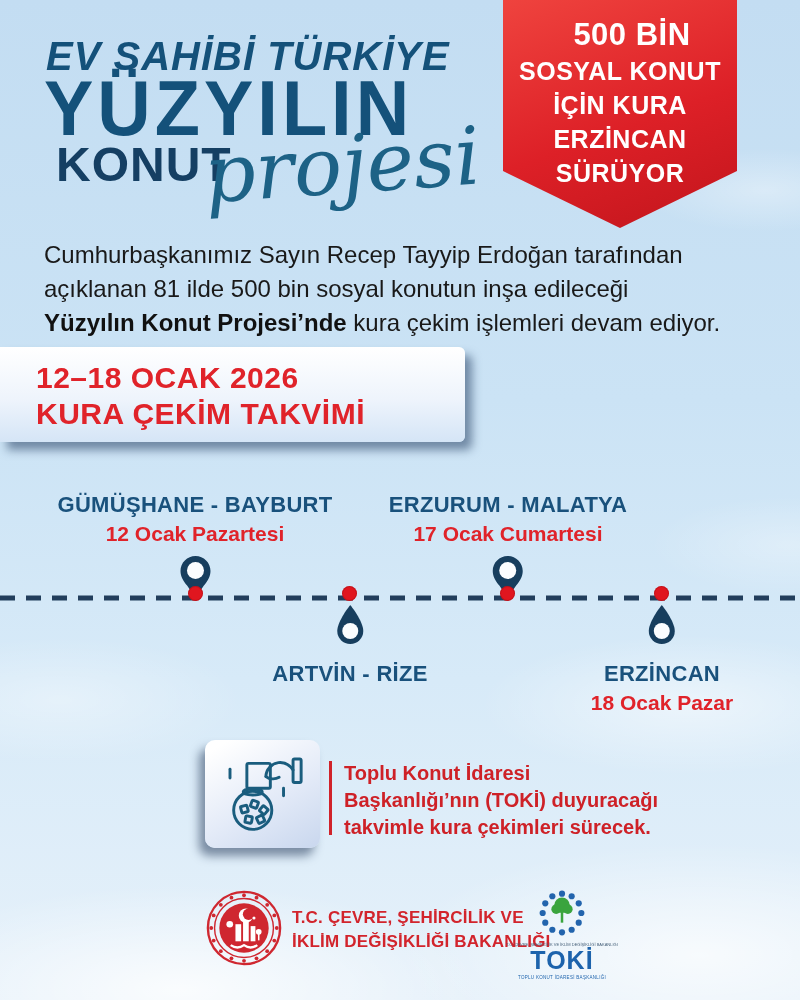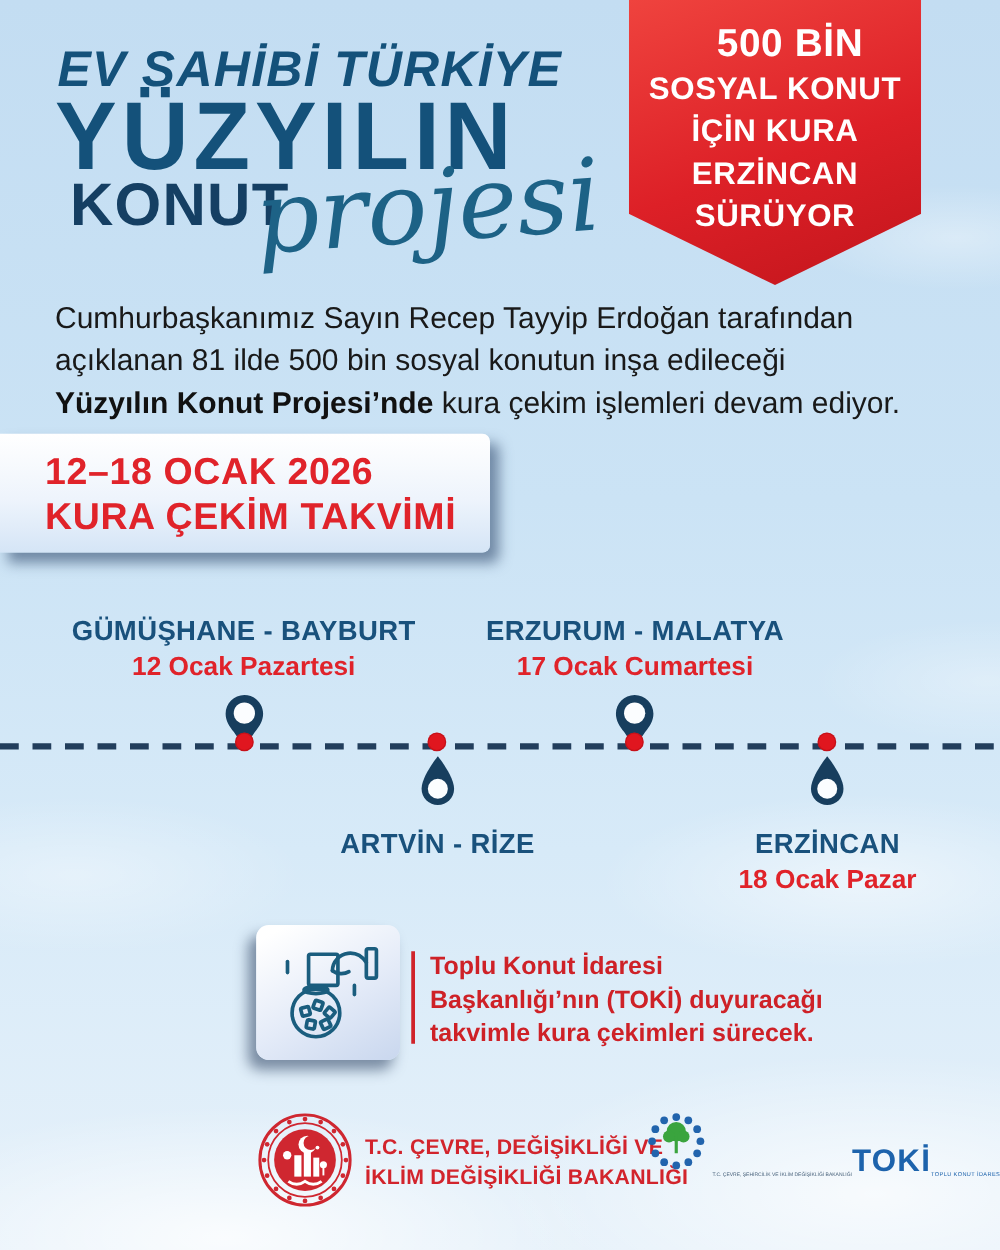--- a/index.html
+++ b/index.html
@@ -38,21 +38,21 @@
          clip-path:polygon(0 0,100% 0,100% 75%,50% 100%,0 75%);
          text-align:center;color:#fff;font-weight:bold;padding-top:16px;box-sizing:border-box;}
   .badge-line{font-size:25px;line-height:34px;letter-spacing:.5px;white-space:nowrap;}
   .badge-line.first{font-size:31px;line-height:38px;padding-left:24px;}
 
   
   .intro{left:44px;top:238px;font-size:24px;line-height:34px;color:#191919;white-space:nowrap;}
   .intro b{color:#111;}
 
   
-  .schedule-box{left:0;top:347px;width:392px;height:95px;box-sizing:border-box;
+  .schedule-box{left:0;top:347px;width:465px;height:95px;box-sizing:border-box;
                 background:linear-gradient(180deg,#ffffff 0%,#eef4fc 55%,#d5e5f6 100%);
                 border-radius:0 6px 6px 0;box-shadow:7px 8px 10px rgba(36,62,98,.55);
                 padding:13px 0 0 36px;}
   .sched-line{font-size:30px;font-weight:bold;color:#e0232a;line-height:36px;
               letter-spacing:.5px;white-space:nowrap;}
 
   
   .dash-line{left:0;top:588px;width:800px;height:8px;}
   .dot{position:absolute;z-index:2;top:586px;width:15px;height:15px;border-radius:50%;
        background:#e0161f;box-shadow:0 0 0 1px rgba(150,10,15,.35) inset;}
@@ -72,21 +72,21 @@
                  box-shadow:-6px 8px 10px rgba(23,45,80,.5);
                  display:flex;align-items:center;justify-content:center;}
   .note-divider{left:329px;top:761px;width:3px;height:74px;background:#d0232a;}
   .note-text{left:344px;top:760px;font-size:20px;line-height:27px;font-weight:bold;
              color:#ce2127;white-space:nowrap;}
 
   
   .ministry-logo{left:206px;top:890px;}
   .ministry-text{left:292px;top:906px;font-size:17px;line-height:24px;font-weight:bold;
                  color:#d2242c;letter-spacing:.2px;white-space:nowrap;}
-  .toki{left:512px;top:889px;width:100px;display:flex;align-items:flex-end;}
+  .toki{left:512px;top:889px;width:100px;display:flex;flex-direction:column;align-items:center;}
   .toki-top{font-size:4px;color:#47617a;margin-top:1px;white-space:nowrap;}
   .toki-word{font-size:25px;font-weight:bold;color:#1d63ac;letter-spacing:1px;line-height:1;margin-top:1px;}
   .toki-sub{font-size:4.5px;color:#1d63ac;margin-top:2px;letter-spacing:.3px;white-space:nowrap;}
 </style>
 </head>
 <body>
 
 <div class="poster">
   <div class="clouds"></div>
 
@@ -222,21 +222,21 @@
       <circle cx="25" cy="36" r="3.5" fill="#ffffff"></circle>
       <rect x="31" y="36" width="6" height="18" fill="#ffffff"></rect>
       <rect x="39" y="32" width="6" height="22" fill="#ffffff"></rect>
       <rect x="47" y="38" width="5" height="16" fill="#ffffff"></rect>
       <circle cx="55.5" cy="44" r="3" fill="#ffffff"></circle>
       <rect x="54.7" y="46" width="1.6" height="7" fill="#ffffff"></rect>
       <path d="M26 58 q7 5 14 0 q7 5 14 0" stroke="#ffffff" stroke-width="2.5" fill="none"></path>
     </svg>
   </div>
   <div class="layer ministry-text">
-    <div>T.C. ÇEVRE, DEĞİŞİKLİĞİ VE</div>
+    <div>T.C. ÇEVRE, ŞEHİRCİLİK VE</div>
     <div>İKLİM DEĞİŞİKLİĞİ BAKANLIĞI</div>
   </div>
 
   <div class="layer toki">
     <span>
       <svg width="58" height="48" viewBox="0 0 60 48">
         <g fill="#2264ad">
           <circle cx="50" cy="24" r="3.2"></circle>
             <circle cx="47.3" cy="34" r="3.2"></circle>
             <circle cx="40" cy="41.3" r="3.2"></circle>

